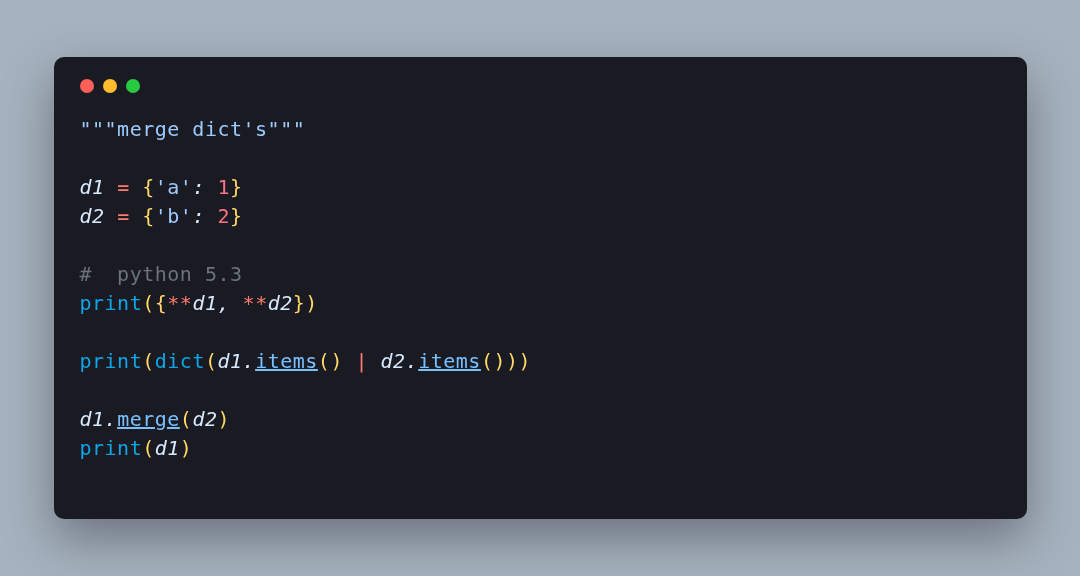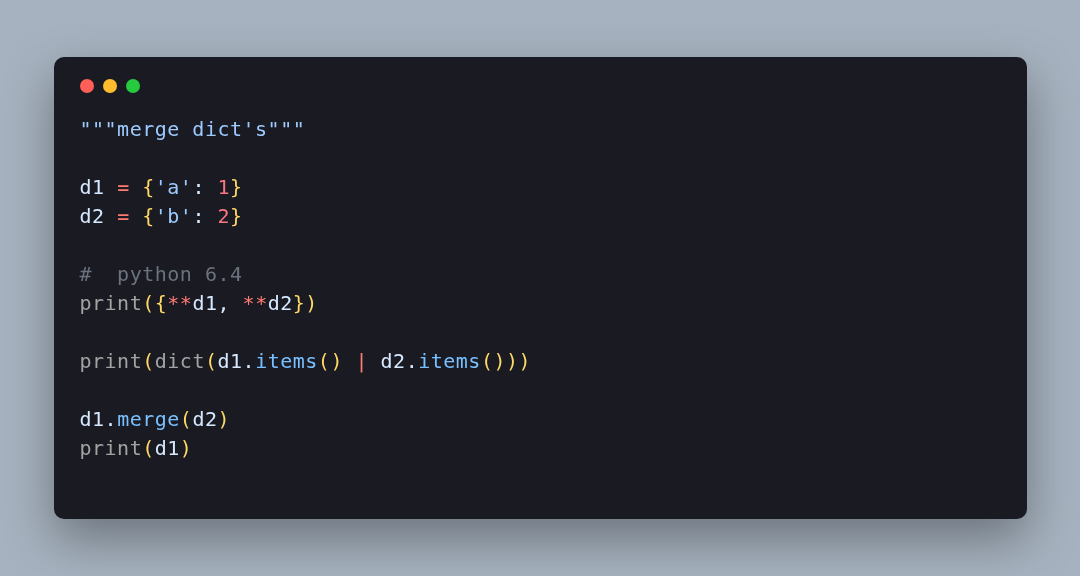--- a/index.html
+++ b/index.html
@@ -40,43 +40,43 @@
     .dot.green { background: #27c93f; }
     pre.code {
       font-family: inherit;
       font-size: 20px;
       line-height: 1.45;
       letter-spacing: 0.5px;
       color: #d6e9ff;
       white-space: pre;
     }
     .c-str { color: #9ecbff; }
-    .c-var { color: #d6e9ff; }
+    .c-var { color: #d6e9ff; font-style: italic; }
     .c-op  { color: #ff7b72; }
     .c-num { color: #f97583; }
     .c-cmt { color: #6a737d; }
-    .c-fn  { color: #a3a3a3; }
+    .c-fn  { color: #0ea5e9; }
     .c-pun { color: #ffd866; }
-    .c-prop{ color: #79c0ff; }
+    .c-prop{ color: #79c0ff; text-decoration: underline; }
     .c-star{ color: #ff7b72; }
   </style>
 </head>
 <body>
 
 <div class="window">
   <div class="titlebar">
     <div class="dot red"></div>
     <div class="dot yellow"></div>
     <div class="dot green"></div>
   </div>
   <pre class="code"><span class="c-str">"""merge dict's"""</span>
 
 <span class="c-var">d1 </span><span class="c-op">= </span><span class="c-pun">{</span><span class="c-str">'a'</span><span class="c-var">: </span><span class="c-num">1</span><span class="c-pun">}</span>
 <span class="c-var">d2 </span><span class="c-op">= </span><span class="c-pun">{</span><span class="c-str">'b'</span><span class="c-var">: </span><span class="c-num">2</span><span class="c-pun">}</span>
 
-<span class="c-cmt">#  python 6.4</span>
+<span class="c-cmt">#  python 5.3</span>
 <span class="c-fn">print</span><span class="c-pun">(</span><span class="c-pun">{</span><span class="c-star">**</span><span class="c-var">d1</span><span class="c-var">, </span><span class="c-star">**</span><span class="c-var">d2</span><span class="c-pun">}</span><span class="c-pun">)</span>
 
 <span class="c-fn">print</span><span class="c-pun">(</span><span class="c-fn">dict</span><span class="c-pun">(</span><span class="c-var">d1</span><span class="c-var">.</span><span class="c-prop">items</span><span class="c-pun">() </span><span class="c-op">| </span><span class="c-var">d2</span><span class="c-var">.</span><span class="c-prop">items</span><span class="c-pun">()</span><span class="c-pun">)</span><span class="c-pun">)</span>
 
 <span class="c-var">d1</span><span class="c-var">.</span><span class="c-prop">merge</span><span class="c-pun">(</span><span class="c-var">d2</span><span class="c-pun">)</span>
 <span class="c-fn">print</span><span class="c-pun">(</span><span class="c-var">d1</span><span class="c-pun">)</span></pre>
 </div>
 
 </body></html>

